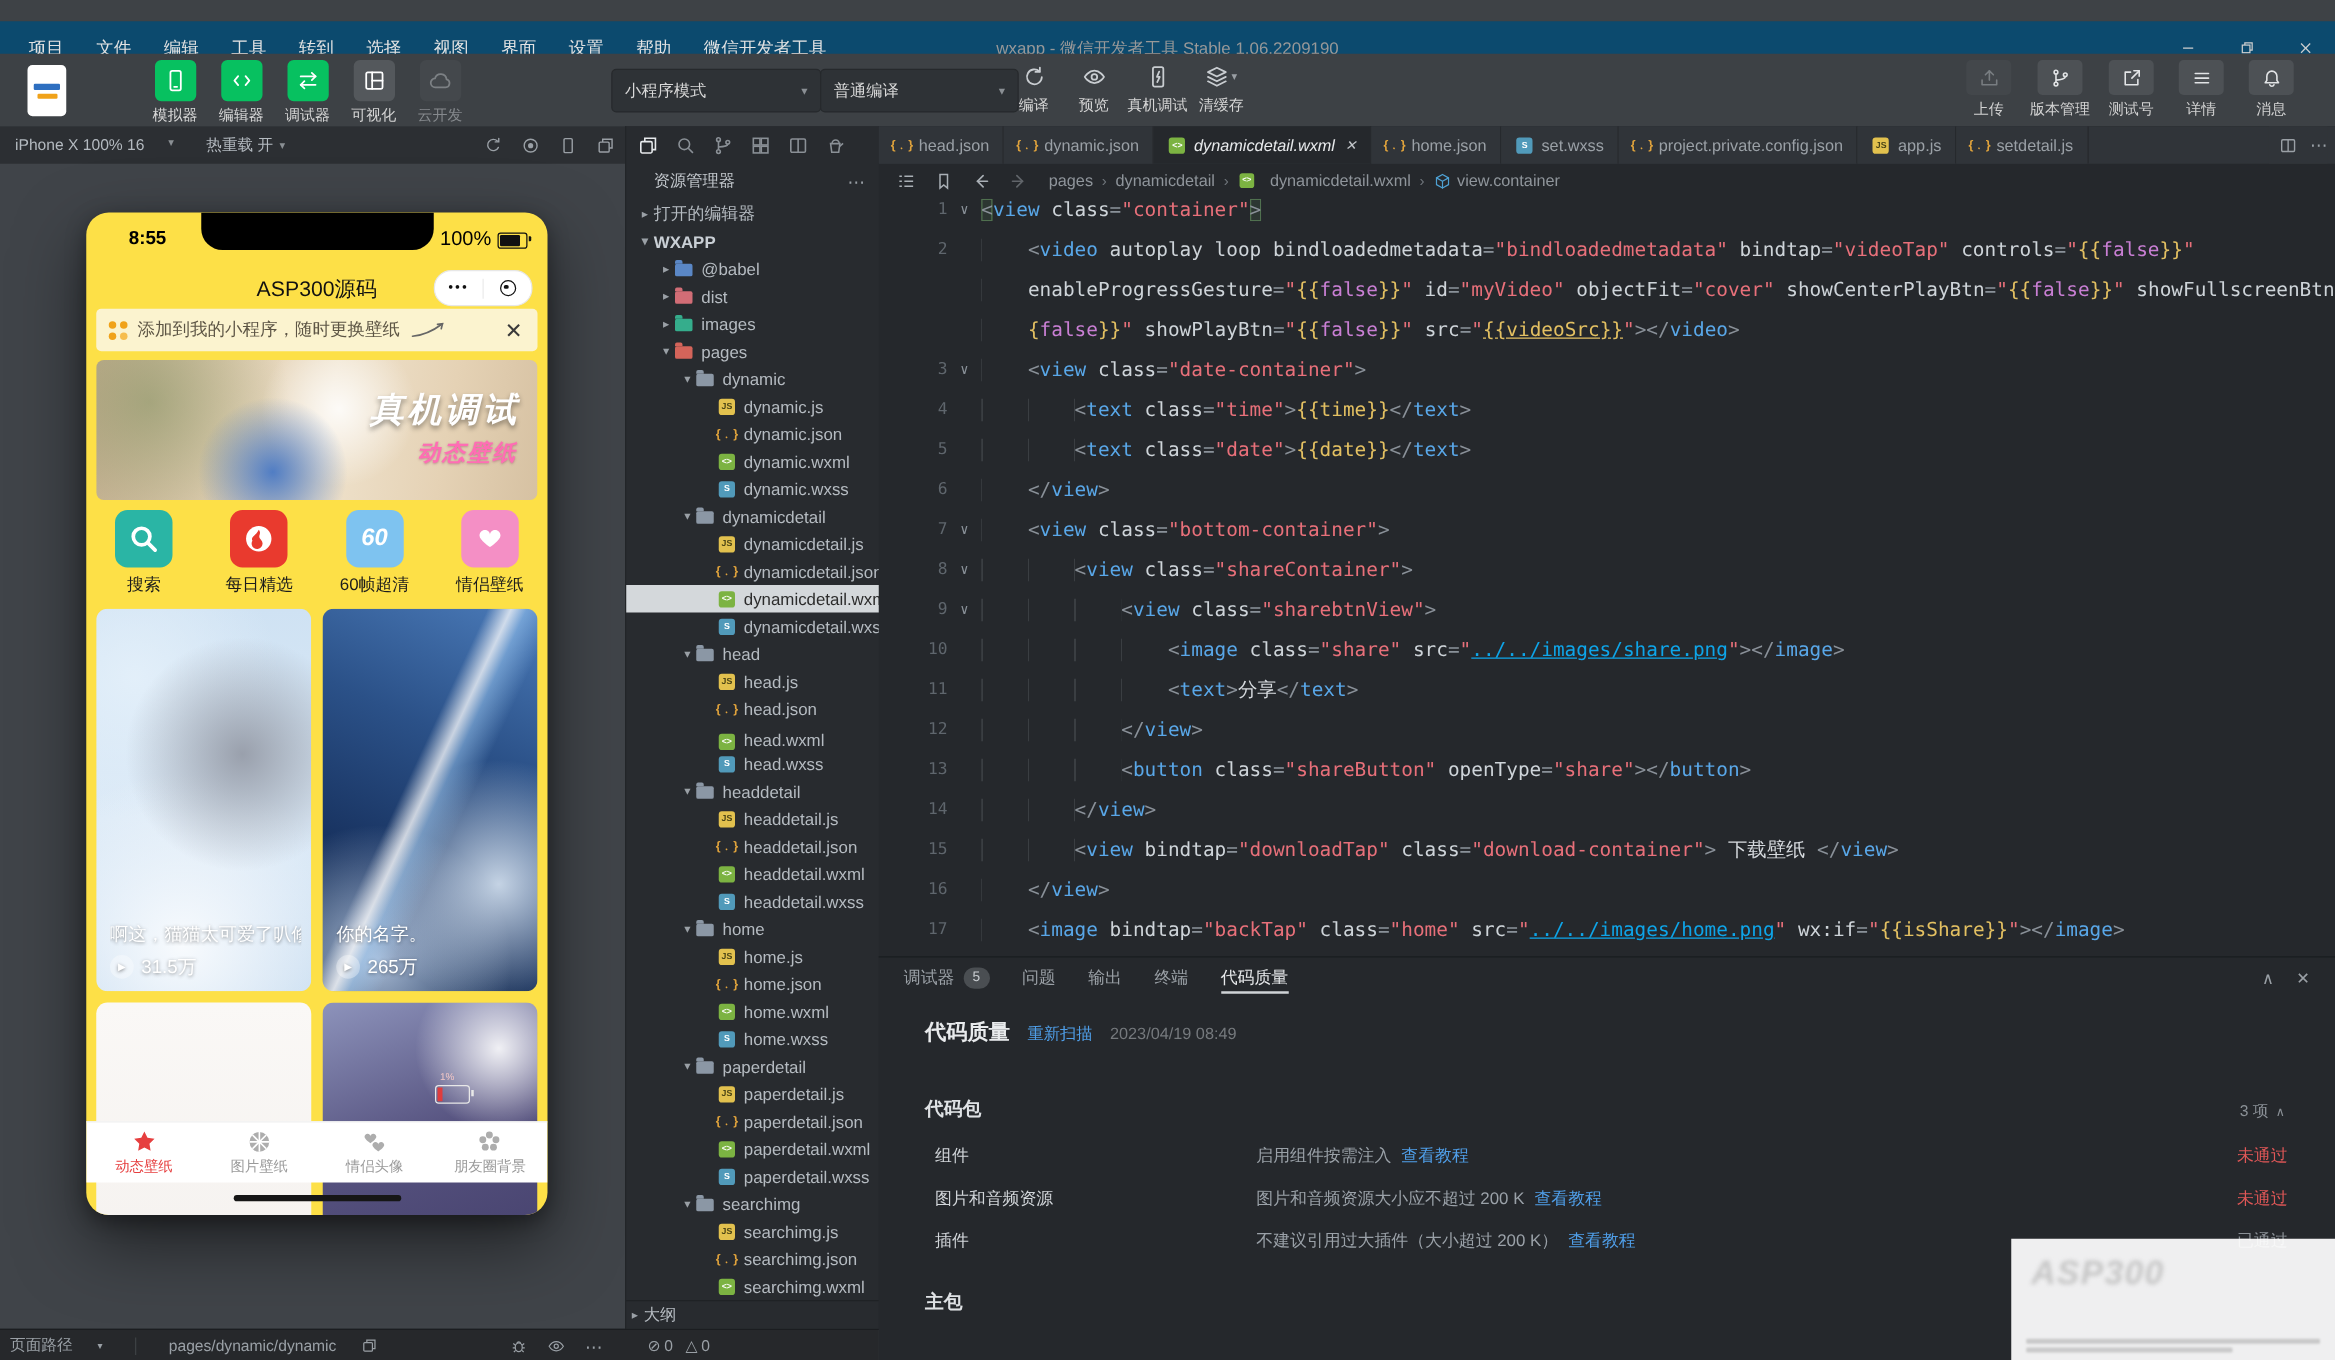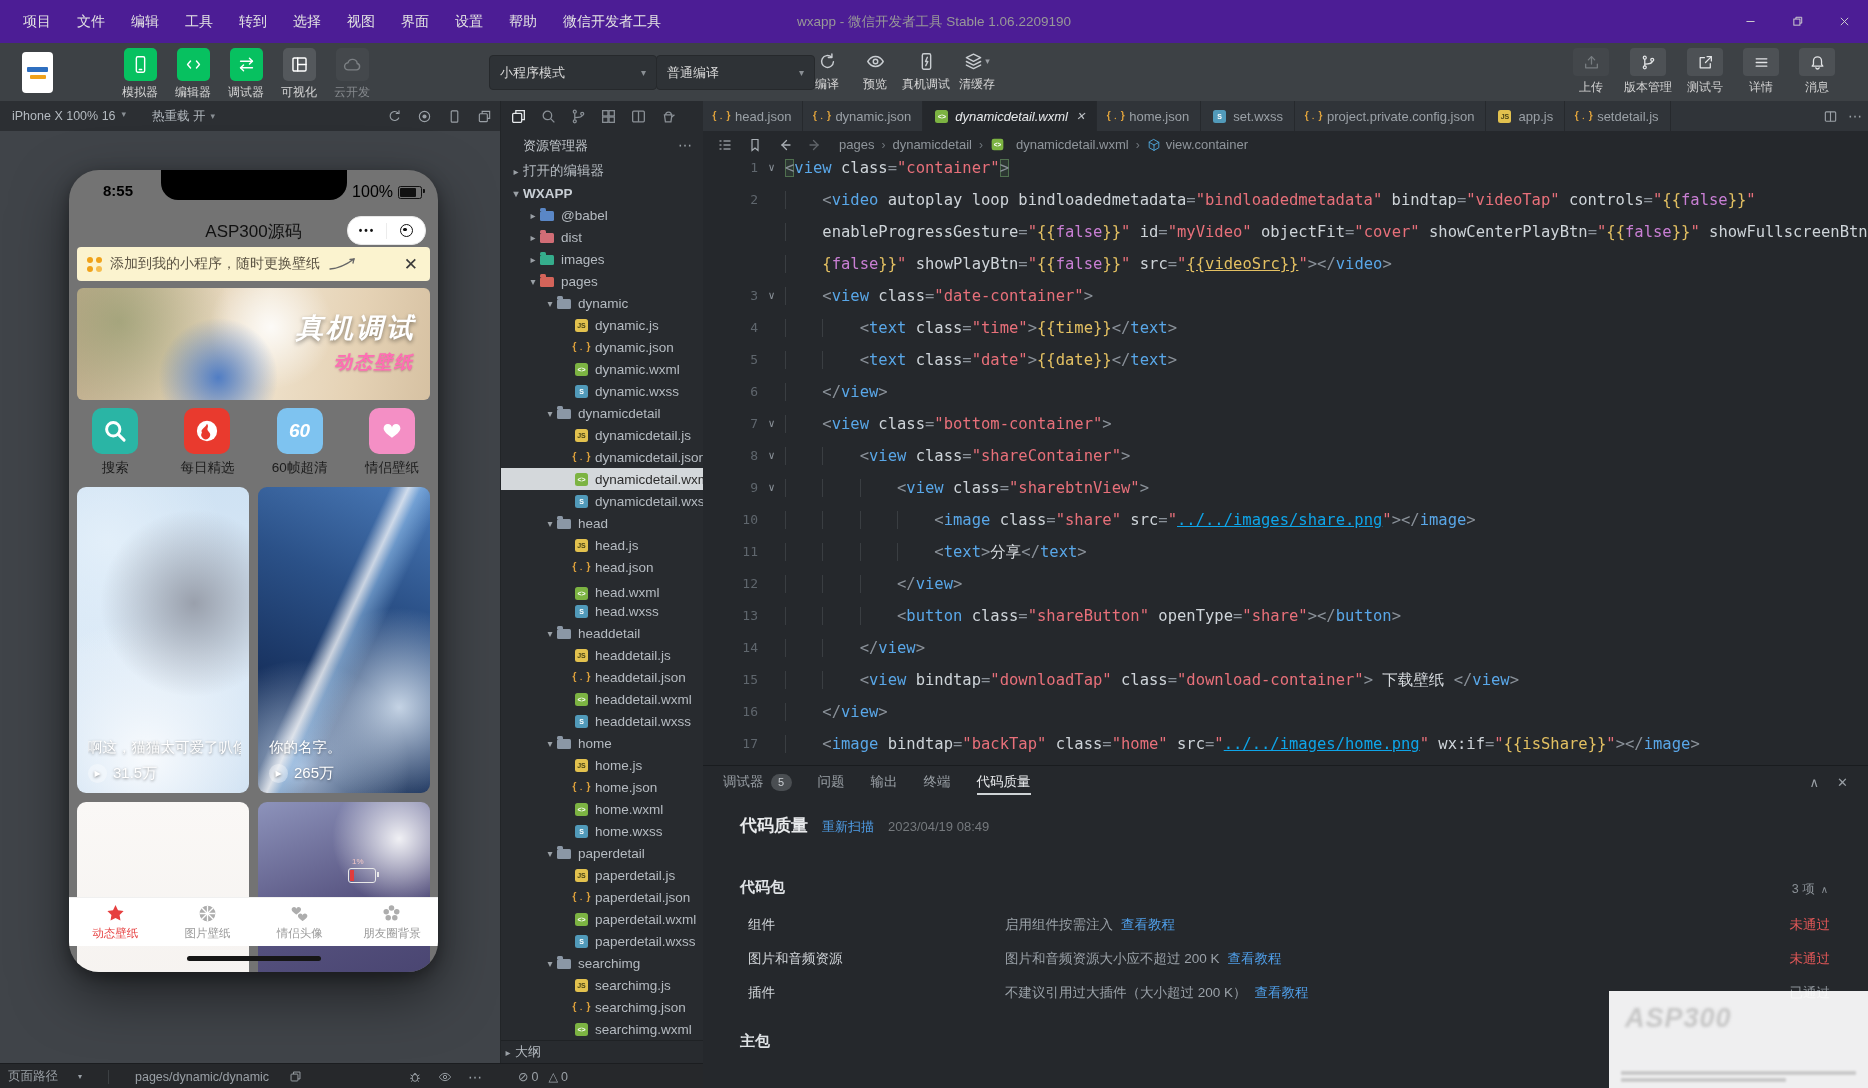--- a/index.html
+++ b/index.html
@@ -3,21 +3,21 @@
 <meta charset="utf-8">
 <style>
   html,body{margin:0;padding:0;background:#1b1b1b}
   .app{position:relative;width:1868px;height:1088px;overflow:hidden;
        font-family:"Liberation Sans",sans-serif;background:#3e4246;
        -webkit-font-smoothing:antialiased;user-select:none}
   .ic{display:inline-flex;align-items:center;justify-content:center;vertical-align:middle}
   .ic svg{width:100%;height:100%;display:block}
 
   
-  .titlebar{position:absolute;left:0;top:0;width:100%;height:43px;background:#4c1d95}
+  .titlebar{position:absolute;left:0;top:17px;width:100%;height:43px;background:#0c4a6e}
   .menubar{position:absolute;left:10px;top:0;height:43px;display:flex;align-items:center}
   .menu-item{padding:0 13px;font-size:14px;color:#e3e3e3;line-height:43px;cursor:default}
   .wintitle{position:absolute;left:50%;top:0;transform:translateX(-50%);line-height:43px;
             font-size:13.5px;color:#989898;white-space:nowrap}
   .winctl{position:absolute;right:0;top:0;height:43px;display:flex}
   .winbtn{width:47px;height:43px;display:flex;align-items:center;justify-content:center;color:#cfcfcf}
   .winbtn .ic{width:13px;height:13px}
 
   
   .toolbar{position:absolute;left:0;top:43px;width:100%;height:58px;background:#3d4145;
@@ -50,28 +50,28 @@
   .rbtn-ic{width:36px;height:28px;background:#4d5155;border-radius:4px;color:#e2e4e6;
            display:flex;align-items:center;justify-content:center}
   .rbtn-ic .ic{width:17px;height:17px}
   .rbtn.dim .rbtn-ic{background:#43474b;color:#787d81}
   .rbtn-label{margin-top:3px;font-size:12px;color:#d2d2d2;white-space:nowrap}
 
   
   .sim-col{position:absolute;left:0;top:101px;width:500px;bottom:25px;background:#404449;overflow:hidden}
   .sim-toolbar{position:absolute;left:0;top:0;width:100%;height:30px;background:#2c2f33;
                display:flex;align-items:center;color:#b4bac0;font-size:12.5px}
-  .sim-device{margin-left:12px;cursor:pointer;display:flex;align-items:flex-start;gap:6px}
+  .sim-device{margin-left:12px;cursor:pointer;display:flex;align-items:flex-start;gap:19px}
   .sim-hot{margin-left:26px;cursor:pointer;display:flex;align-items:center;gap:5px}
   .sim-caret{font-size:9px;color:#8a8f94}
   .sim-icons{position:absolute;right:8px;top:0;height:30px;display:flex;gap:15px;align-items:center;color:#9aa0a6}
   .sim-icons .ic{width:15px;height:15px;cursor:pointer}
 
   
-  .phone{position:absolute;left:69px;top:69px;width:369px;height:802px;background:#737373;border-radius:30px;
+  .phone{position:absolute;left:69px;top:69px;width:369px;height:802px;background:#fde047;border-radius:18px;
          overflow:hidden;box-shadow:0 22px 55px rgba(0,0,0,.5),0 5px 16px rgba(0,0,0,.35)}
   .notch{position:absolute;left:50%;top:0;transform:translateX(-50%);width:186px;height:30px;
          background:#000;border-radius:0 0 17px 17px}
   .p-status{position:absolute;left:0;top:12px;width:100%;height:20px}
   .p-time{position:absolute;left:34px;top:0;font-size:15px;font-weight:bold;color:#000}
   .p-batt{position:absolute;right:16px;top:1px;display:flex;align-items:center;gap:5px;font-size:16px;color:#000}
   .batt{position:relative;width:22px;height:11px;border:1.4px solid #111;border-radius:2.5px}
   .batt i{position:absolute;left:1px;top:1px;bottom:1px;width:16px;background:#111;border-radius:1px}
   .batt:after{content:"";position:absolute;right:-4px;top:2.5px;width:2px;height:4px;background:#111;border-radius:0 1px 1px 0}
   .p-nav{position:absolute;left:0;top:44px;width:100%;height:34px}

